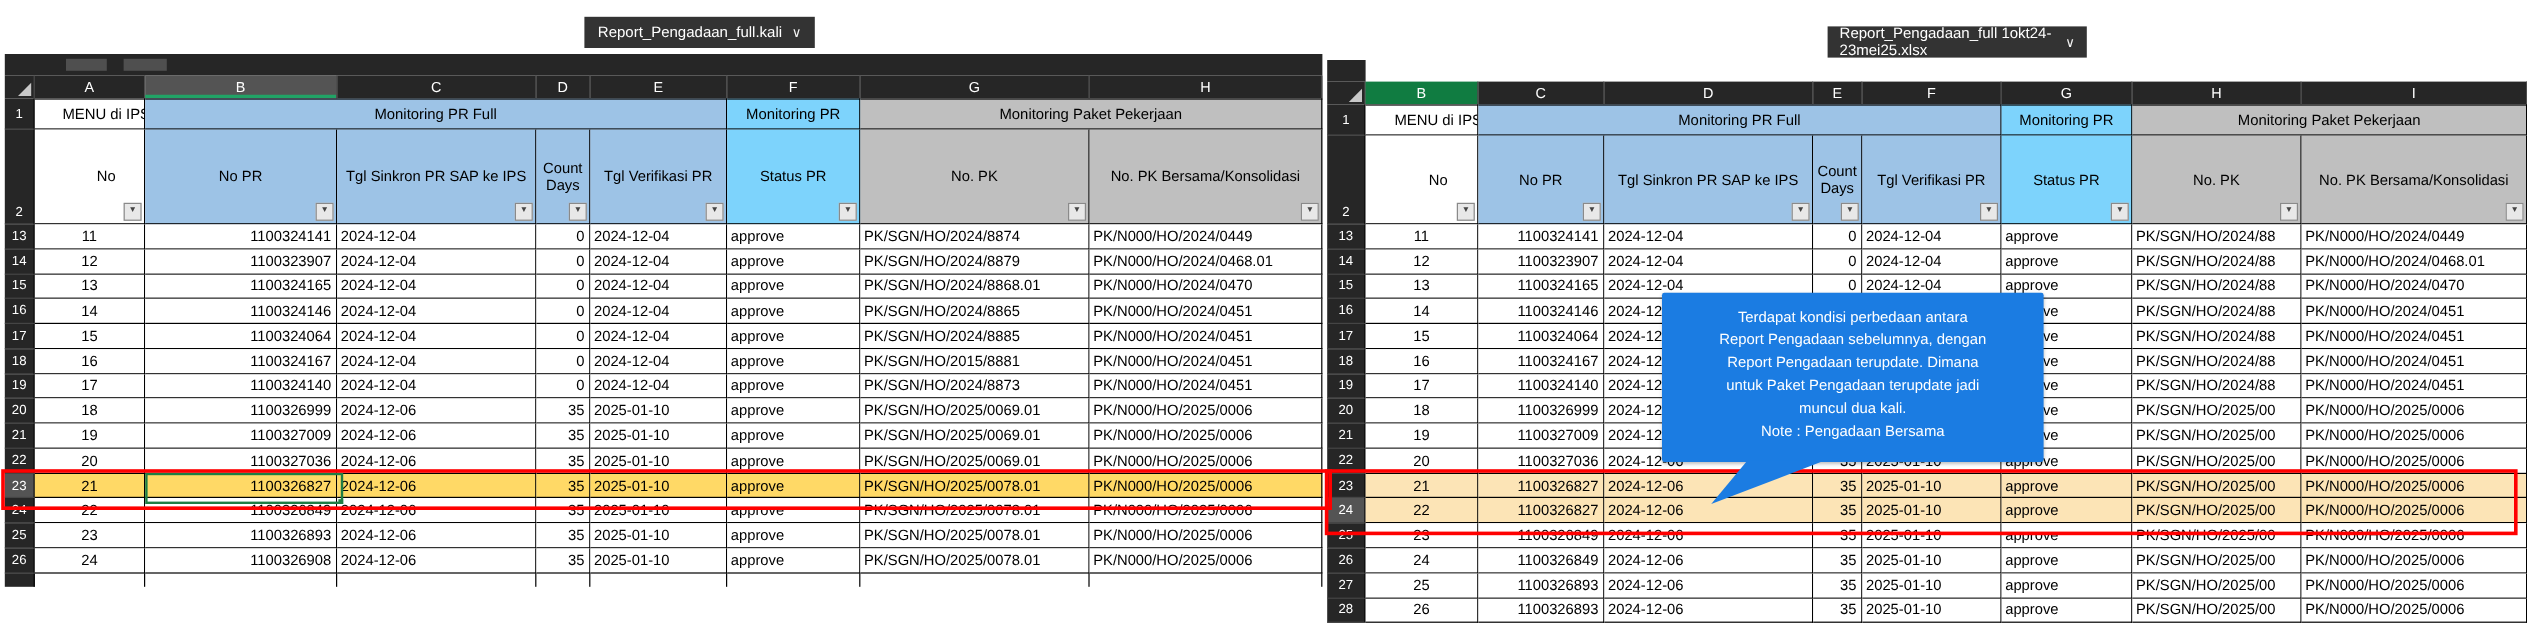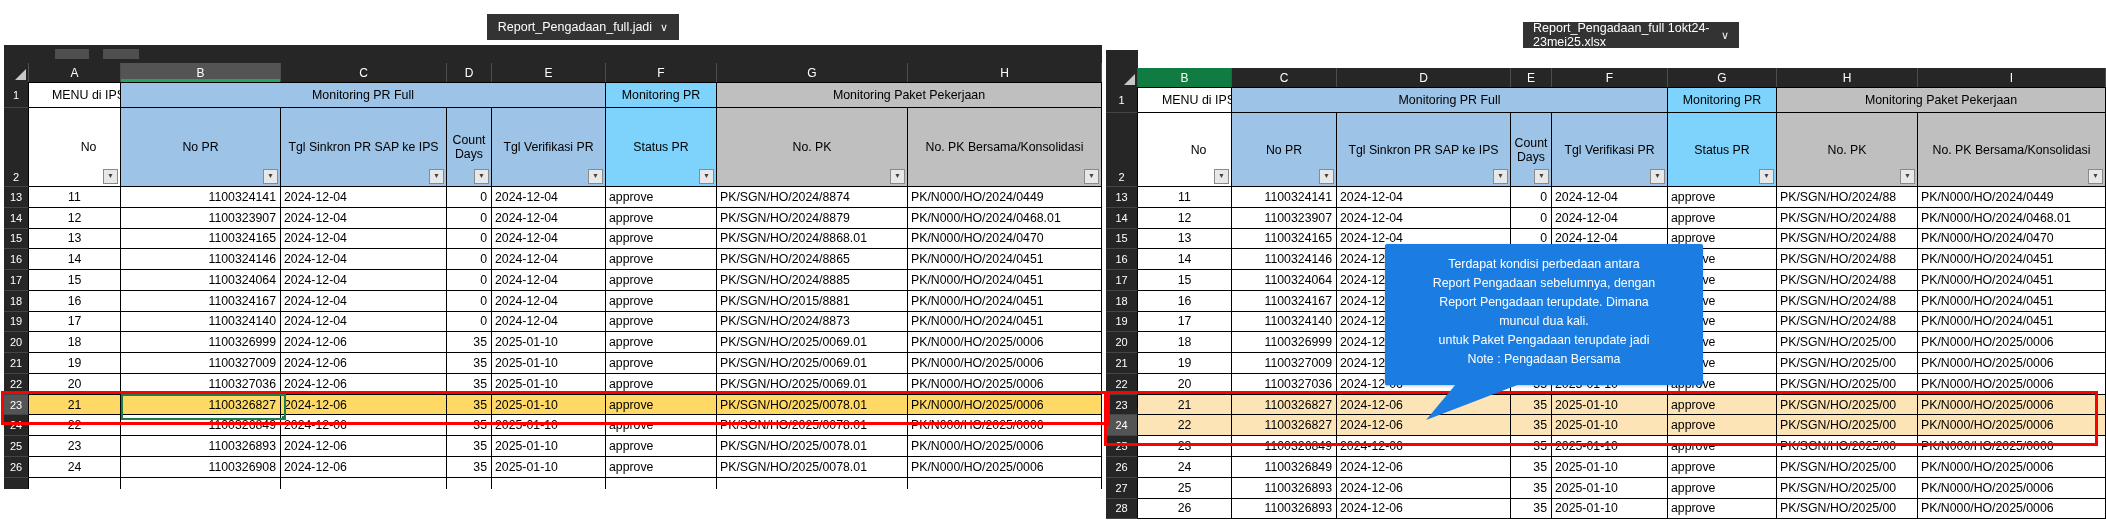--- a/index.html
+++ b/index.html
@@ -50,43 +50,43 @@
            box-sizing:border-box;box-shadow:0 1px 3px rgba(0,0,0,.25);}
   #callout span{display:block;}
   #callout-tail{position:absolute;left:1418px;top:383px;z-index:8;pointer-events:none;}
 </style>
 </head>
 <body>
 
 <div id="stage">
 
   <div class="file-tab" id="tab-left" style="left:487px;top:14px;width:192px;">
-    <span>Report_Pengadaan_full.jadi</span>
+    <span>Report_Pengadaan_full.kali</span>
     <span class="chev">∨</span>
   </div>
   <div class="file-tab" id="tab-right" style="left:1523px;top:22px;width:216px;">
     <span>Report_Pengadaan_full 1okt24-23mei25.xlsx</span>
     <span class="chev">∨</span>
   </div>
 
   <div class="strip" style="left:4px;top:45px;width:1098px;height:18px;"></div>
   <div class="chromeblk" style="left:55px;top:49px;width:34px;height:10px;"></div>
   <div class="chromeblk" style="left:103px;top:49px;width:36px;height:10px;"></div>
   <div class="strip" style="left:1106px;top:50px;width:32px;height:18px;"></div>
 
   <div class="redbox" style="left: 1px; top: 391px; width: 1103px; height: 28px; border-color: rgb(255, 0, 0);"></div>
   <div class="redbox" style="left: 1104px; top: 391px; width: 988px; height: 49px; border-color: rgb(255, 0, 0);"></div>
   <div id="active-cell" style="left:121px;top:394px;width:161px;height:22px;"></div>
 
   <div id="callout" style="background: rgb(27, 124, 226);">
       <span>Terdapat kondisi perbedaan antara</span>
       <span>Report Pengadaan sebelumnya, dengan</span>
       <span>Report Pengadaan terupdate. Dimana</span>
+      <span>untuk Paket Pengadaan terupdate jadi</span>
       <span>muncul dua kali.</span>
-      <span>untuk Paket Pengadaan terupdate jadi</span>
       <span>Note : Pengadaan Bersama</span>
     </div>
   <svg id="callout-tail" width="110" height="40">
     <polygon points="38,1 102,1 8,37" fill="#1B7CE2"></polygon>
   </svg>
 <div class="band" style="left: 4px; top: 63px; height: 19px;">
       <div class="cell corner" style="width: 25px;">
         <div class="tri"></div>
       </div>
       <div class="cell letter" style="width: 92px;">A</div>

